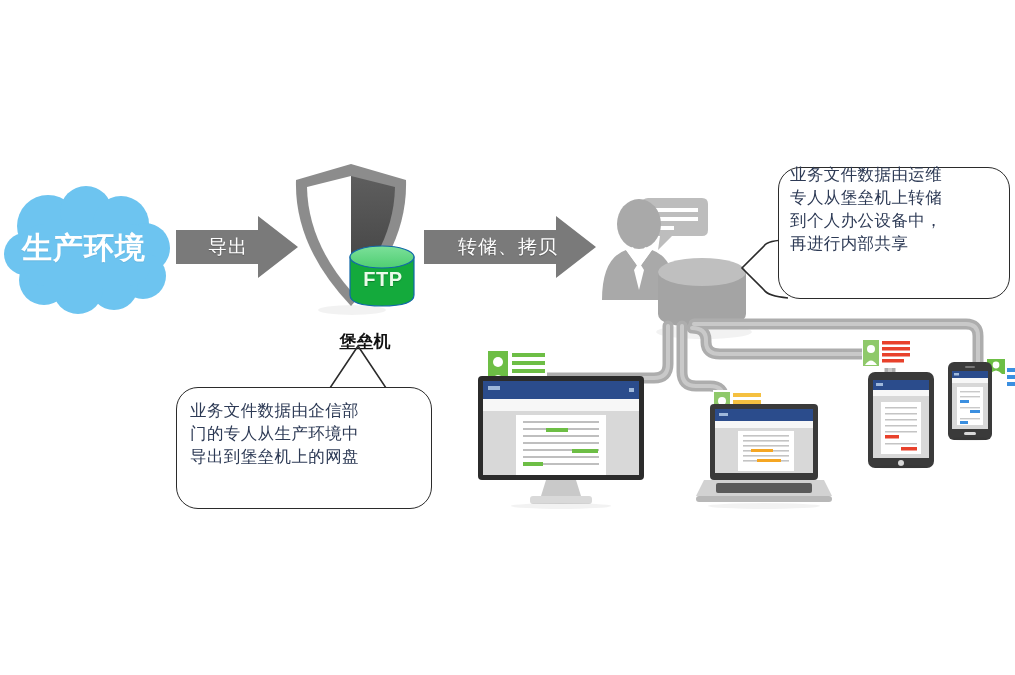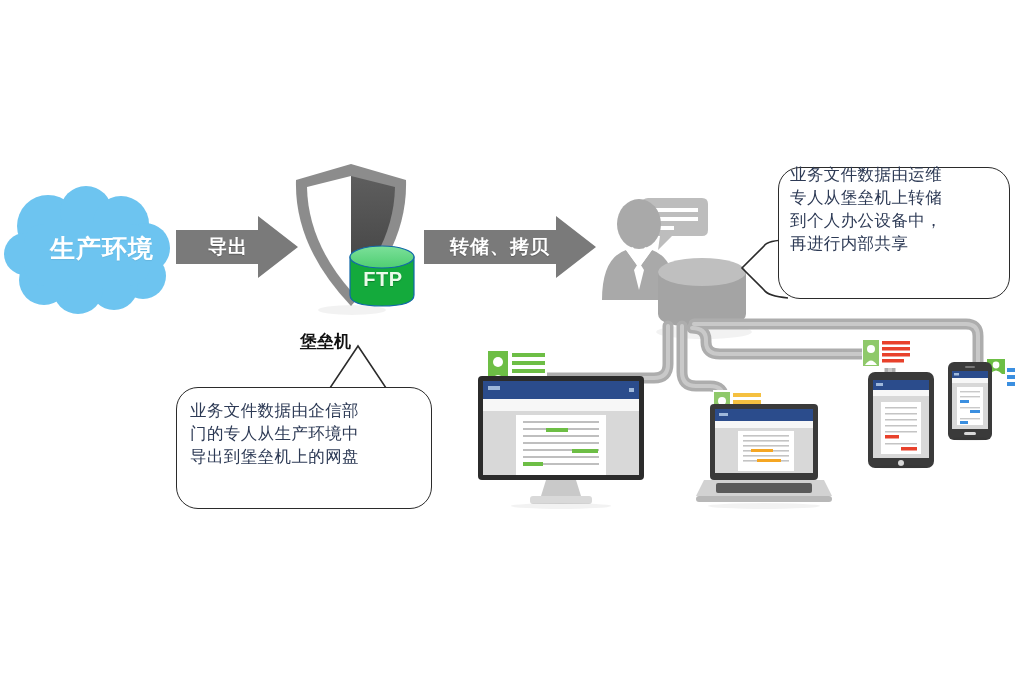--- a/index.html
+++ b/index.html
@@ -3,42 +3,42 @@
 <meta charset="utf-8">
 <style>
   html,body{margin:0;padding:0;background:#ffffff;}
   body{width:1015px;height:675px;position:relative;overflow:hidden;
        font-family:"Liberation Sans","DejaVu Sans",sans-serif;}
   #stage{position:absolute;left:0;top:0;width:1015px;height:675px;background:#fff;}
   .abs{position:absolute;}
 
   
   #cloud{left:4px;top:186px;width:168px;height:124px;}
-  #cloud-label{left:18px;top:186px;width:168px;height:124px;display:flex;
+  #cloud-label{left:0;top:186px;width:168px;height:124px;display:flex;
       align-items:center;justify-content:center;color:#ffffff;font-weight:bold;
-      font-size:25px;letter-spacing:1px;text-shadow:0 1px 1px rgba(0,0,0,.07);}
+      font-size:30px;letter-spacing:1px;text-shadow:0 1px 1px rgba(0,0,0,.07);}
 
   
   .arrow-wrap{}
   .arrow-label{display:flex;align-items:center;justify-content:center;
-      color:#ffffff;font-weight:bold;font-size:19px;letter-spacing:1px;
+      color:#ffffff;font-weight:normal;font-size:19px;letter-spacing:1px;
       text-shadow:0 1px 1px rgba(0,0,0,.25);text-align:center;}
   #arrow1{left:176px;top:216px;width:122px;height:62px;}
   #arrow1-label{left:176px;top:216px;width:104px;height:62px;}
   #arrow2{left:424px;top:216px;width:172px;height:62px;}
-  #arrow2-label{left:424px;top:216px;width:152px;height:62px;}
+  #arrow2-label{left:424px;top:216px;width:152px;height:62px;padding-left:8px;}
 
   
   #shield{left:286px;top:160px;width:130px;height:158px;}
   #ftp{left:348px;top:244px;width:70px;height:64px;}
   #ftp-text{left:348px;top:244px;width:70px;height:64px;display:flex;
       align-items:center;justify-content:center;color:#eafbe9;font-weight:bold;
       font-size:20px;letter-spacing:0.5px;padding-top:7px;box-sizing:border-box;
       text-shadow:0 1px 1px rgba(0,0,0,.25);}
-  #bastion-label{left:300px;top:330px;width:130px;text-align:left;
+  #bastion-label{left:300px;top:330px;width:130px;text-align:center;
       color:#111;font-weight:bold;font-size:17px;}
 
   
   #person{left:596px;top:192px;width:170px;height:150px;}
 
   
   #pipes{left:470px;top:286px;width:545px;height:140px;}
 
   
   #monitor{left:478px;top:376px;width:172px;height:132px;}

